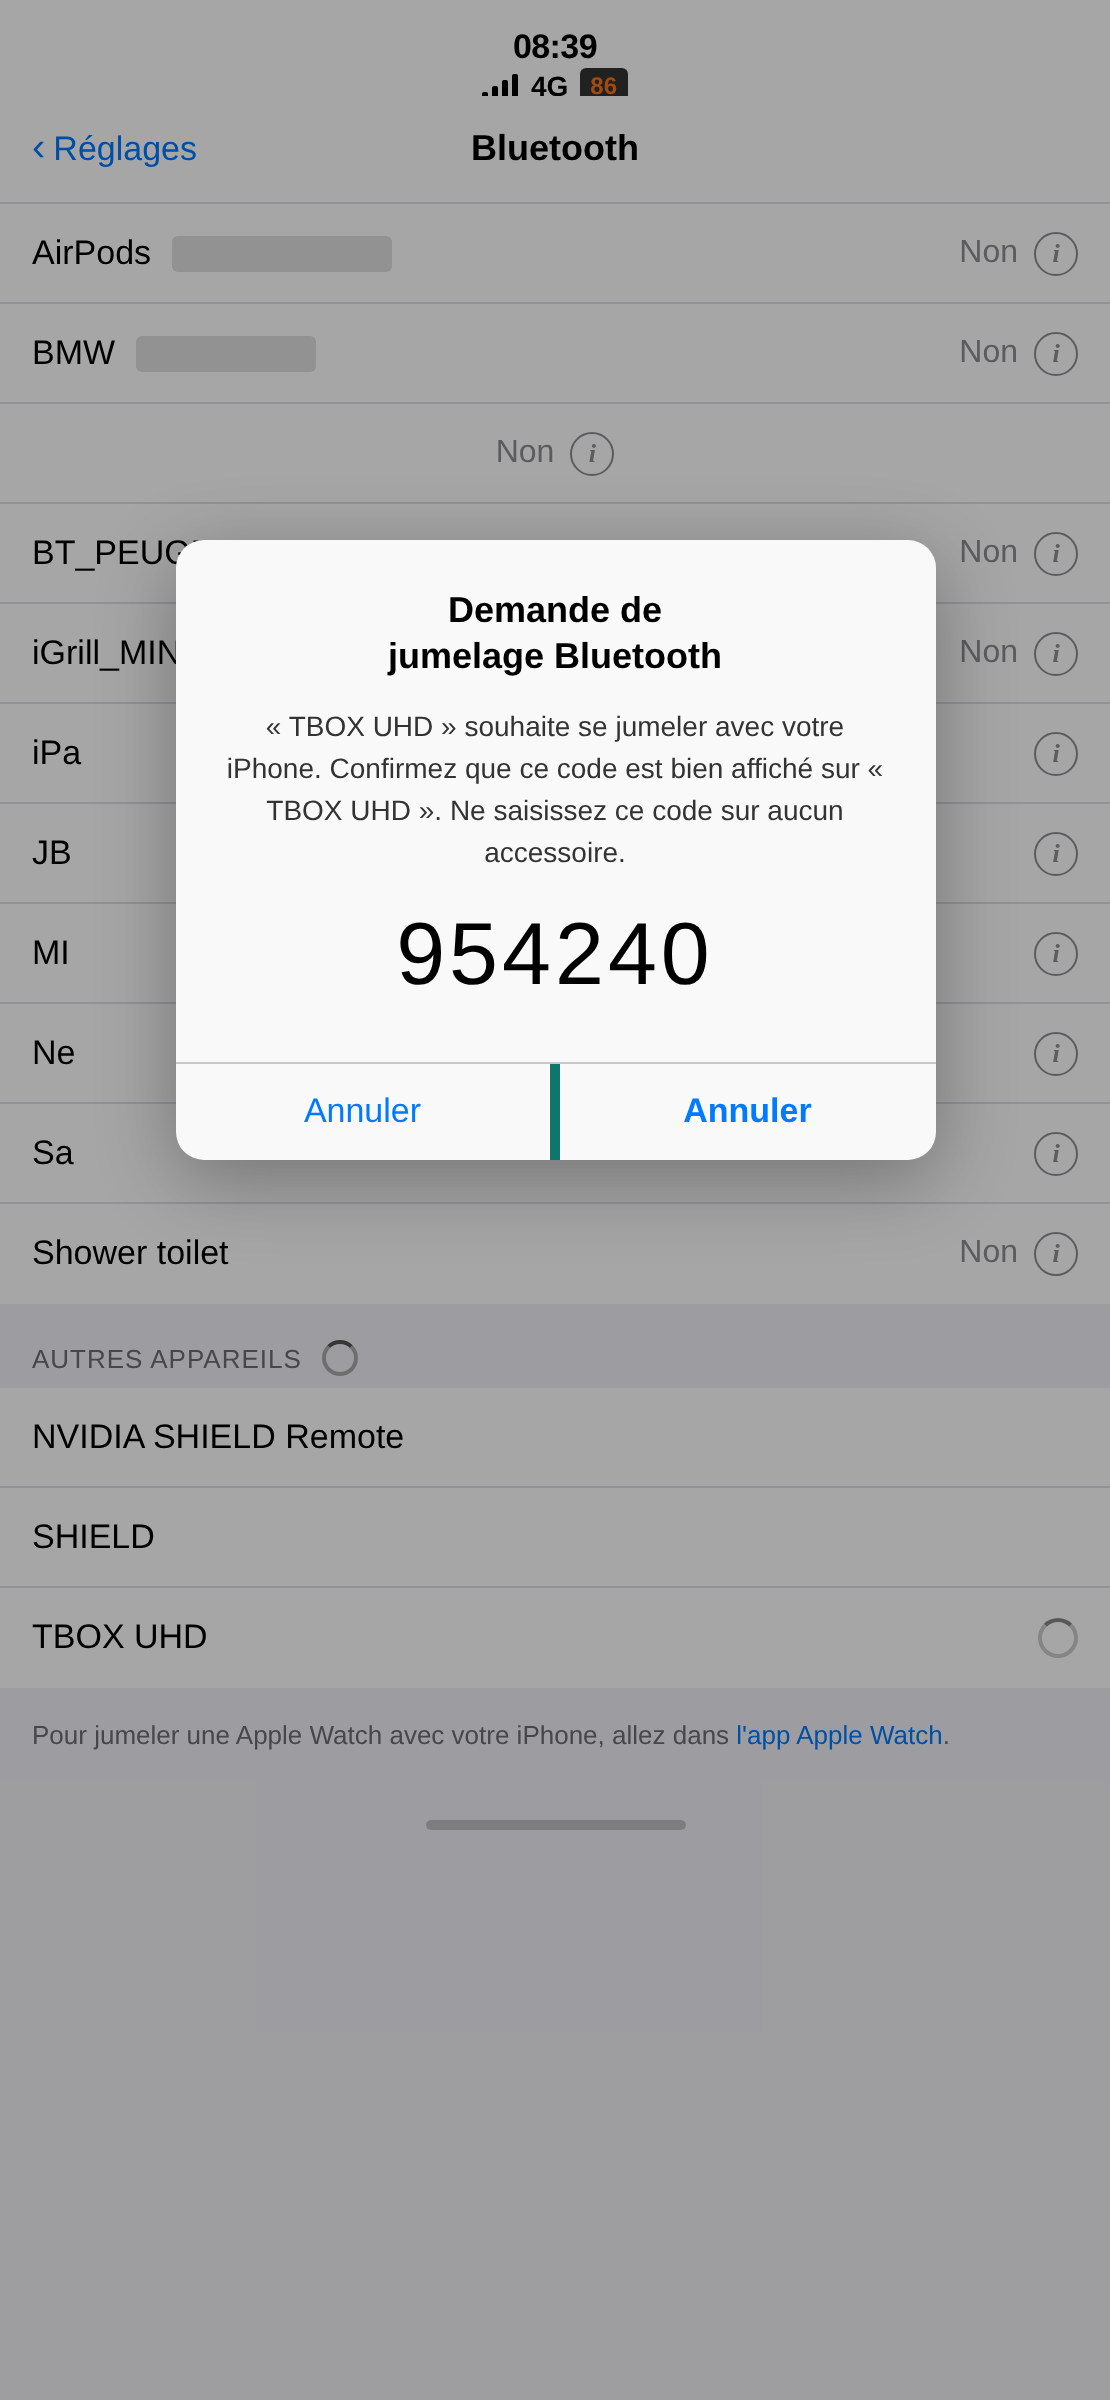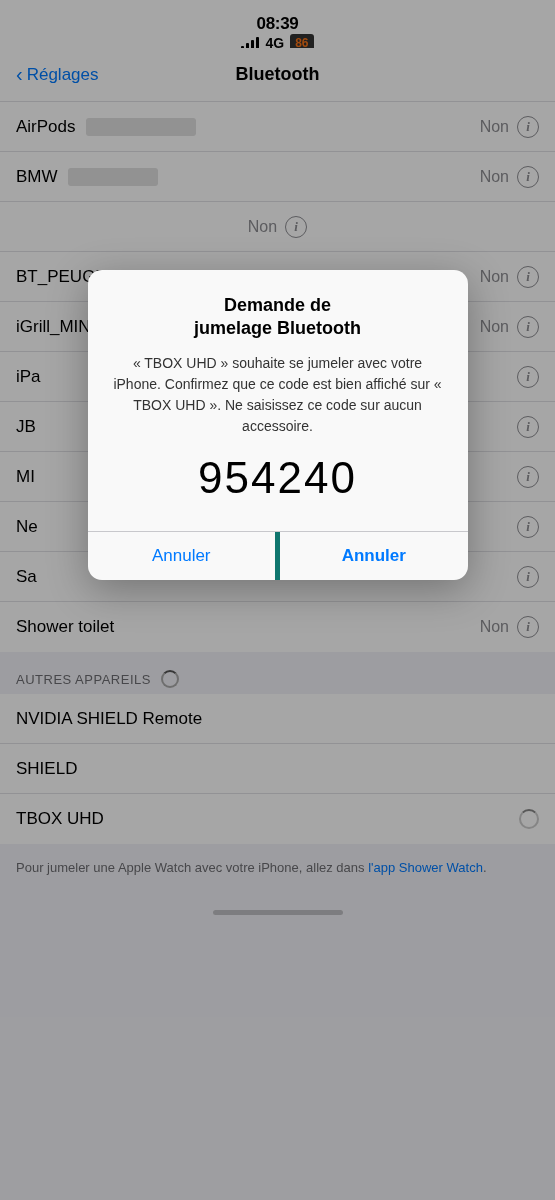--- a/index.html
+++ b/index.html
@@ -445,21 +445,21 @@
     <div class="item-left">
       <span class="item-name">TBOX UHD</span>
     </div>
     <div class="item-right">
       <div class="item-spinner"></div>
     </div>
   </div>
 </div>
 
 <div class="footer-text">
-  <span>Pour jumeler une Apple Watch avec votre iPhone, allez dans </span><a class="footer-link">l'app Shower Watch</a><span>.</span>
+  <span>Pour jumeler une Apple Watch avec votre iPhone, allez dans </span><a class="footer-link">l'app Apple Watch</a><span>.</span>
 </div>
 
 <div class="home-indicator">
   <div class="home-bar"></div>
 </div>
 
 <div class="overlay-backdrop">
   <div class="dialog">
     <div class="dialog-body">
       <div class="dialog-title">Demande de<br>jumelage Bluetooth</div>

